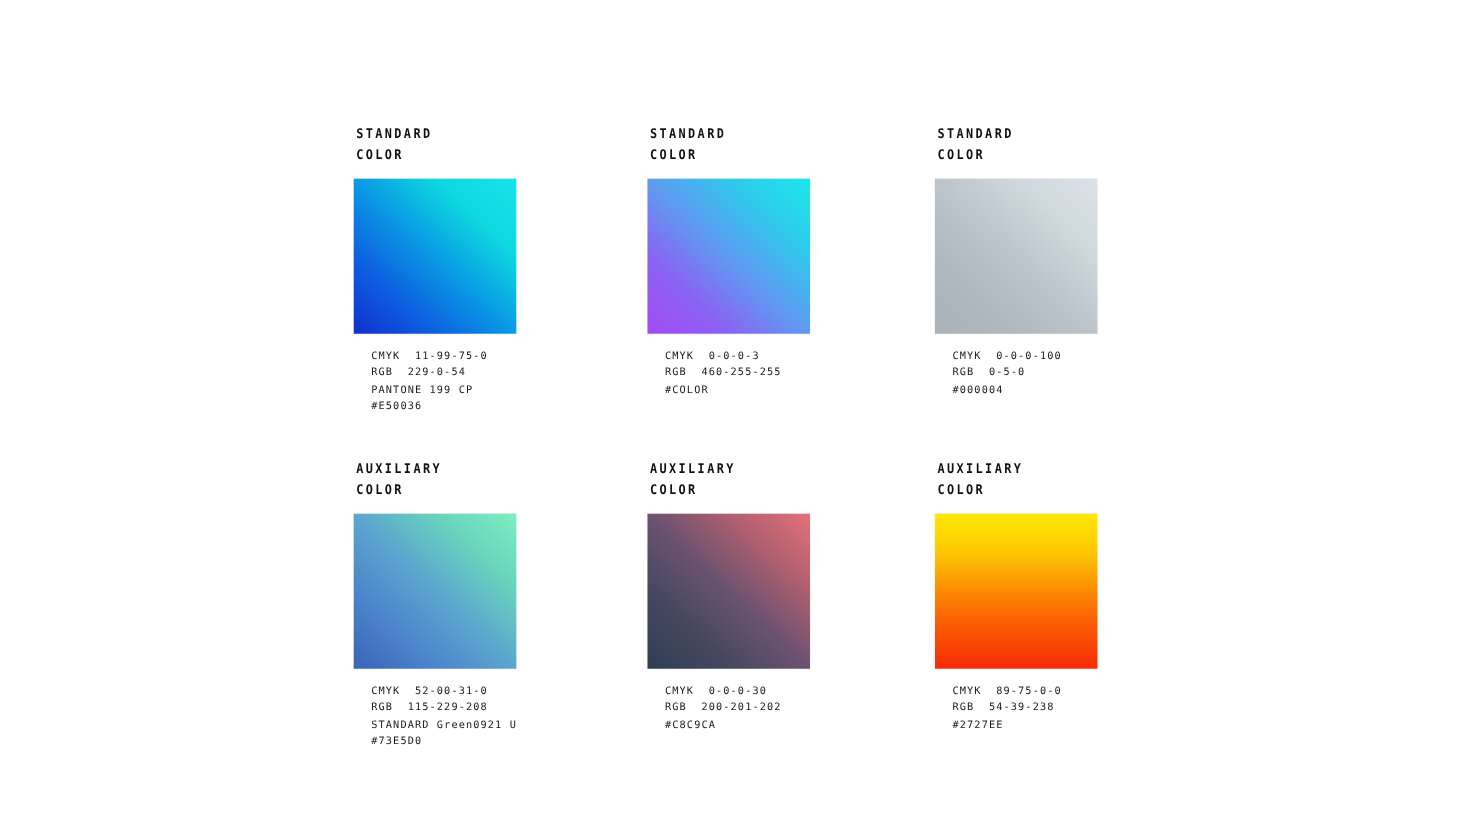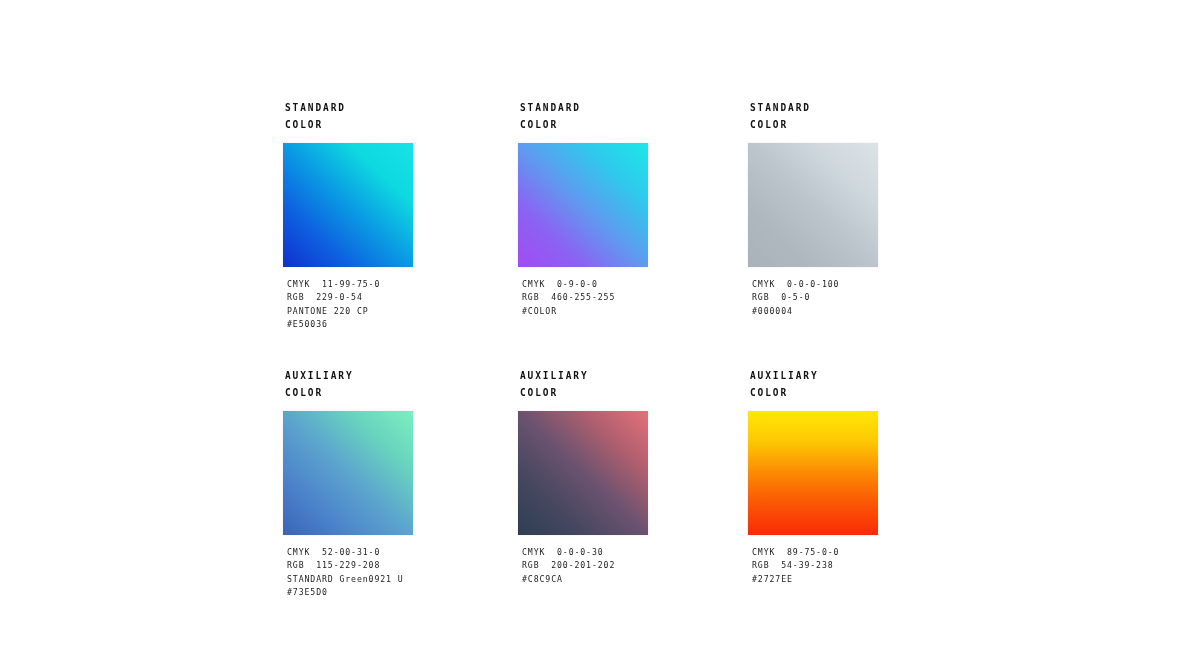--- a/index.html
+++ b/index.html
@@ -54,21 +54,21 @@
   .swatch {
     width: 130px;
     height: 124px;
     margin-top: 14px;
     border: 0;
     box-shadow: 0 0 0 0.5px rgba(0,0,0,0.06);
   }
 
   .specs {
     margin-top: 11px;
-    margin-left: 4px;
+    margin-left: 14px;
   }
 
   .spec-line {
     font-family: "DejaVu Sans Mono", monospace;
     font-size: 8.2px;
     letter-spacing: 0.9px;
     line-height: 13.4px;
     color: #1b1b1b;
     white-space: pre;
   }
@@ -79,31 +79,31 @@
 <div class="sheet">
   <div class="grid">
 
     <div class="card">
       <div class="card-header">STANDARD
 COLOR</div>
       <div class="swatch" style="background: linear-gradient(to right top, rgb(16, 48, 206), rgb(14, 95, 224), rgb(10, 154, 228), rgb(14, 216, 224), rgb(22, 227, 232));"></div>
       <div class="specs">
         <div class="spec-line">CMYK  11-99-75-0</div>
         <div class="spec-line">RGB  229-0-54</div>
-        <div class="spec-line">PANTONE 220 CP</div>
+        <div class="spec-line">PANTONE 199 CP</div>
         <div class="spec-line">#E50036</div>
       </div>
     </div>
 
     <div class="card">
       <div class="card-header">STANDARD
 COLOR</div>
       <div class="swatch" style="background: linear-gradient(to right top, rgb(163, 75, 242), rgb(139, 98, 243), rgb(94, 155, 240), rgb(47, 201, 236), rgb(28, 232, 232));"></div>
       <div class="specs">
-        <div class="spec-line">CMYK  0-9-0-0</div>
+        <div class="spec-line">CMYK  0-0-0-3</div>
         <div class="spec-line">RGB  460-255-255</div>
         <div class="spec-line">#COLOR</div>
       </div>
     </div>
 
     <div class="card">
       <div class="card-header">STANDARD
 COLOR</div>
       <div class="swatch" style="background: linear-gradient(to right top, rgb(168, 178, 184), rgb(174, 184, 190), rgb(187, 197, 203), rgb(207, 216, 221), rgb(220, 227, 231));"></div>
       <div class="specs">

